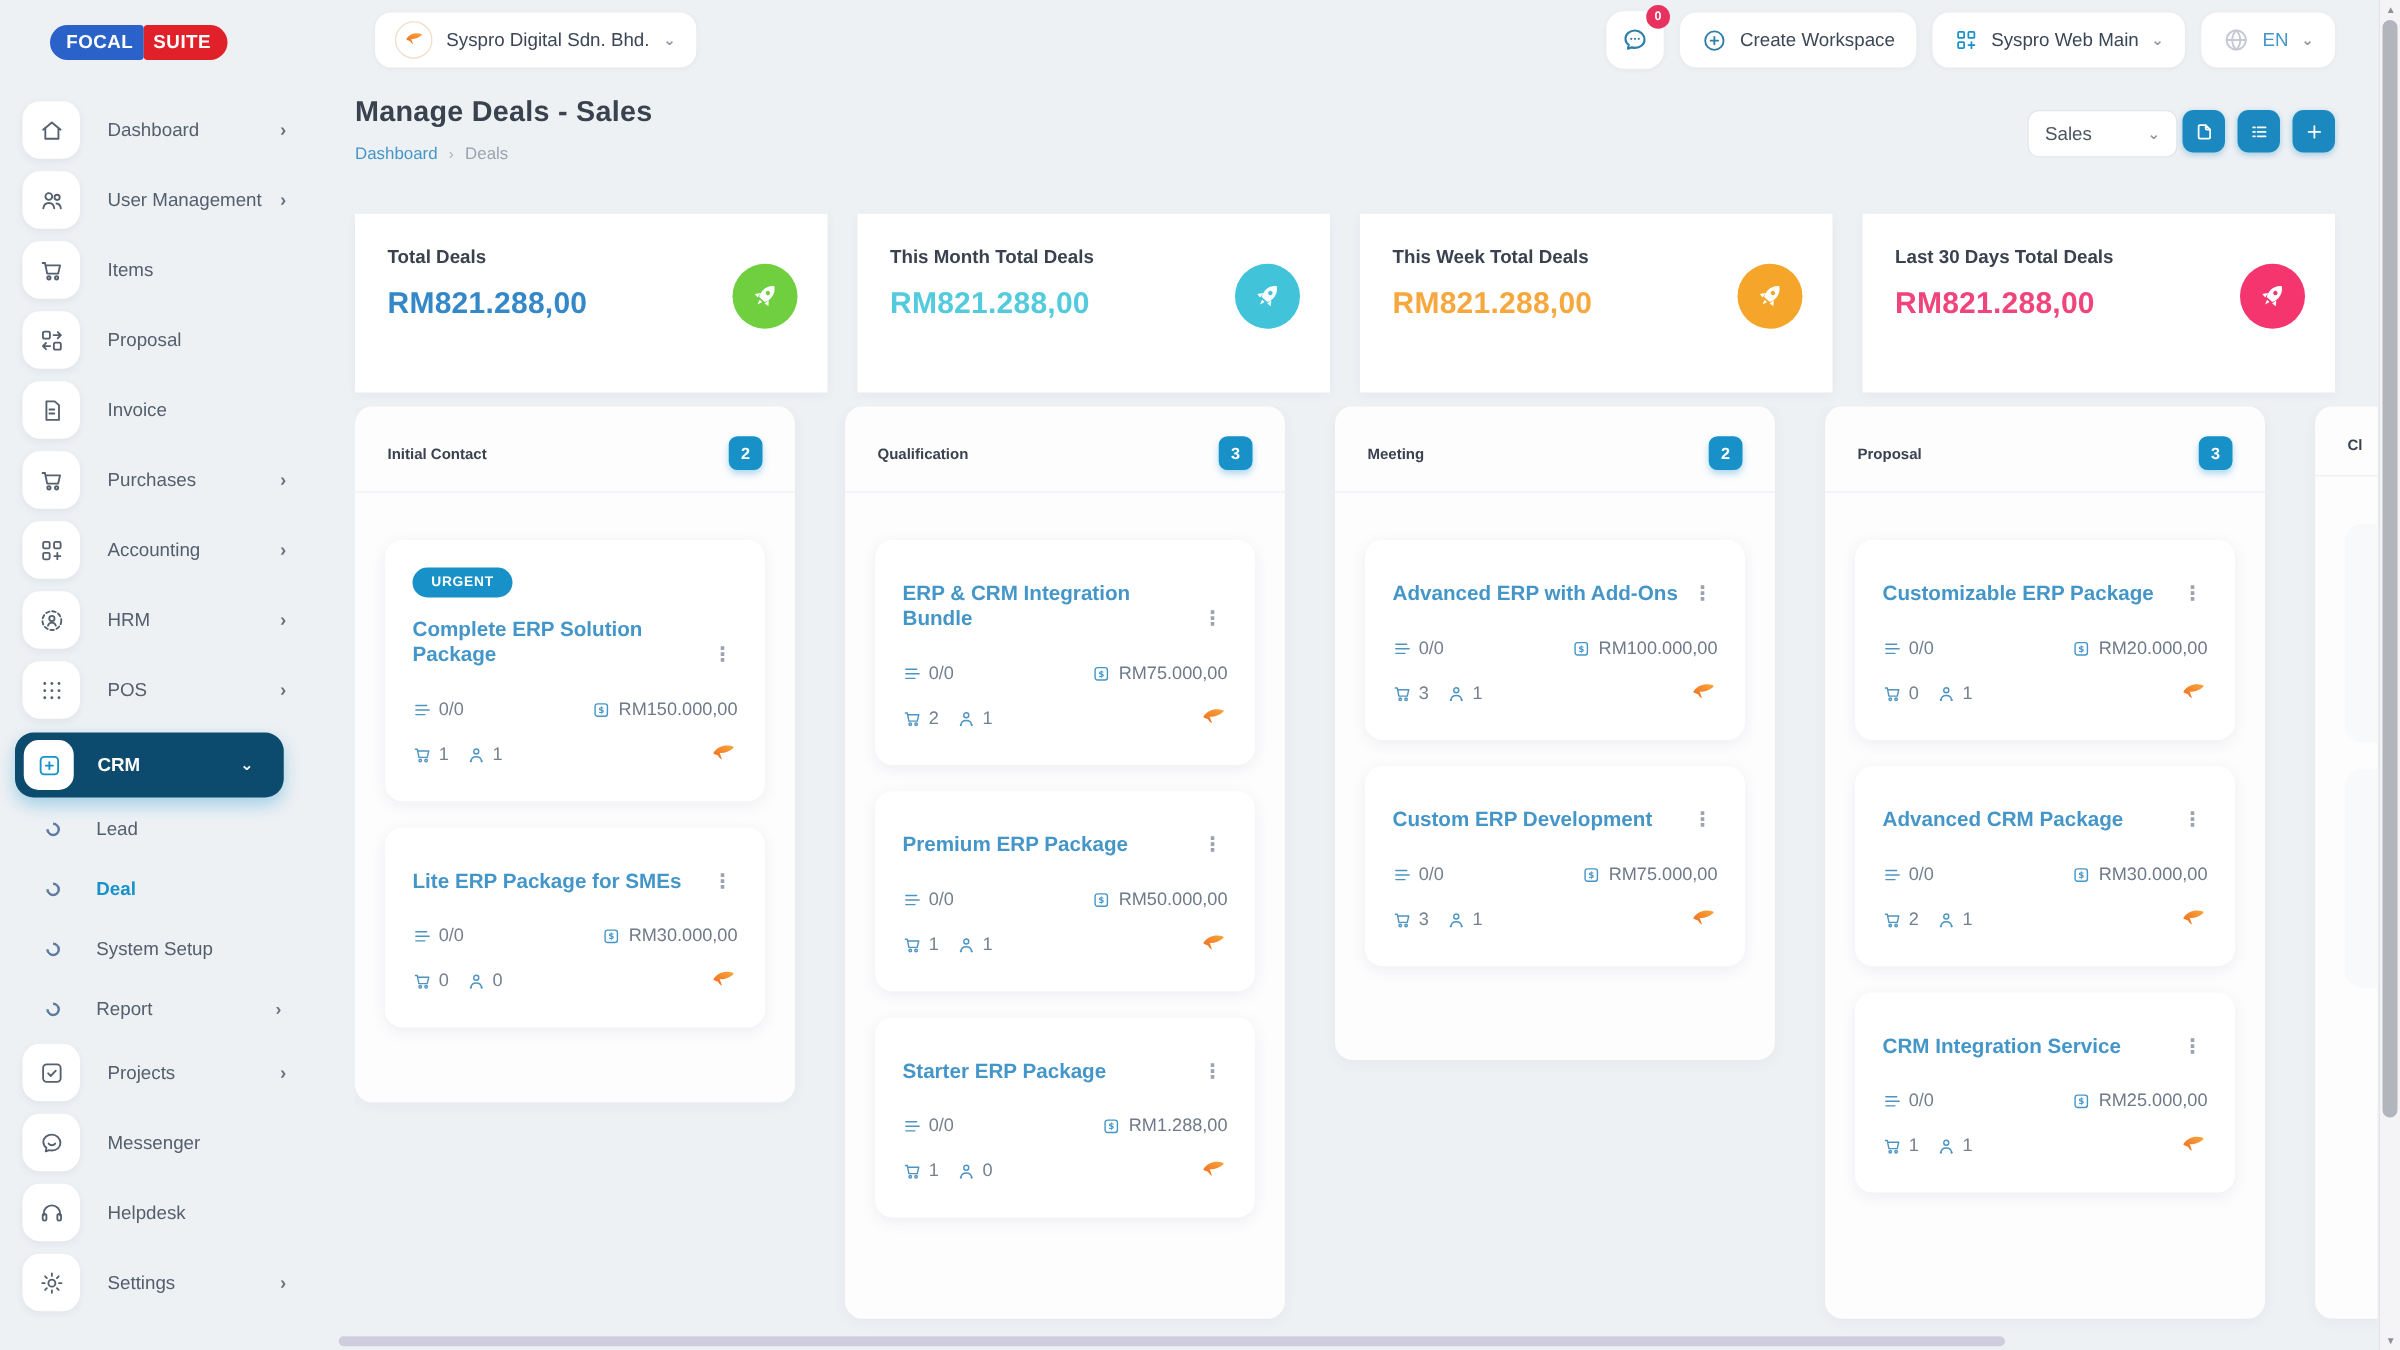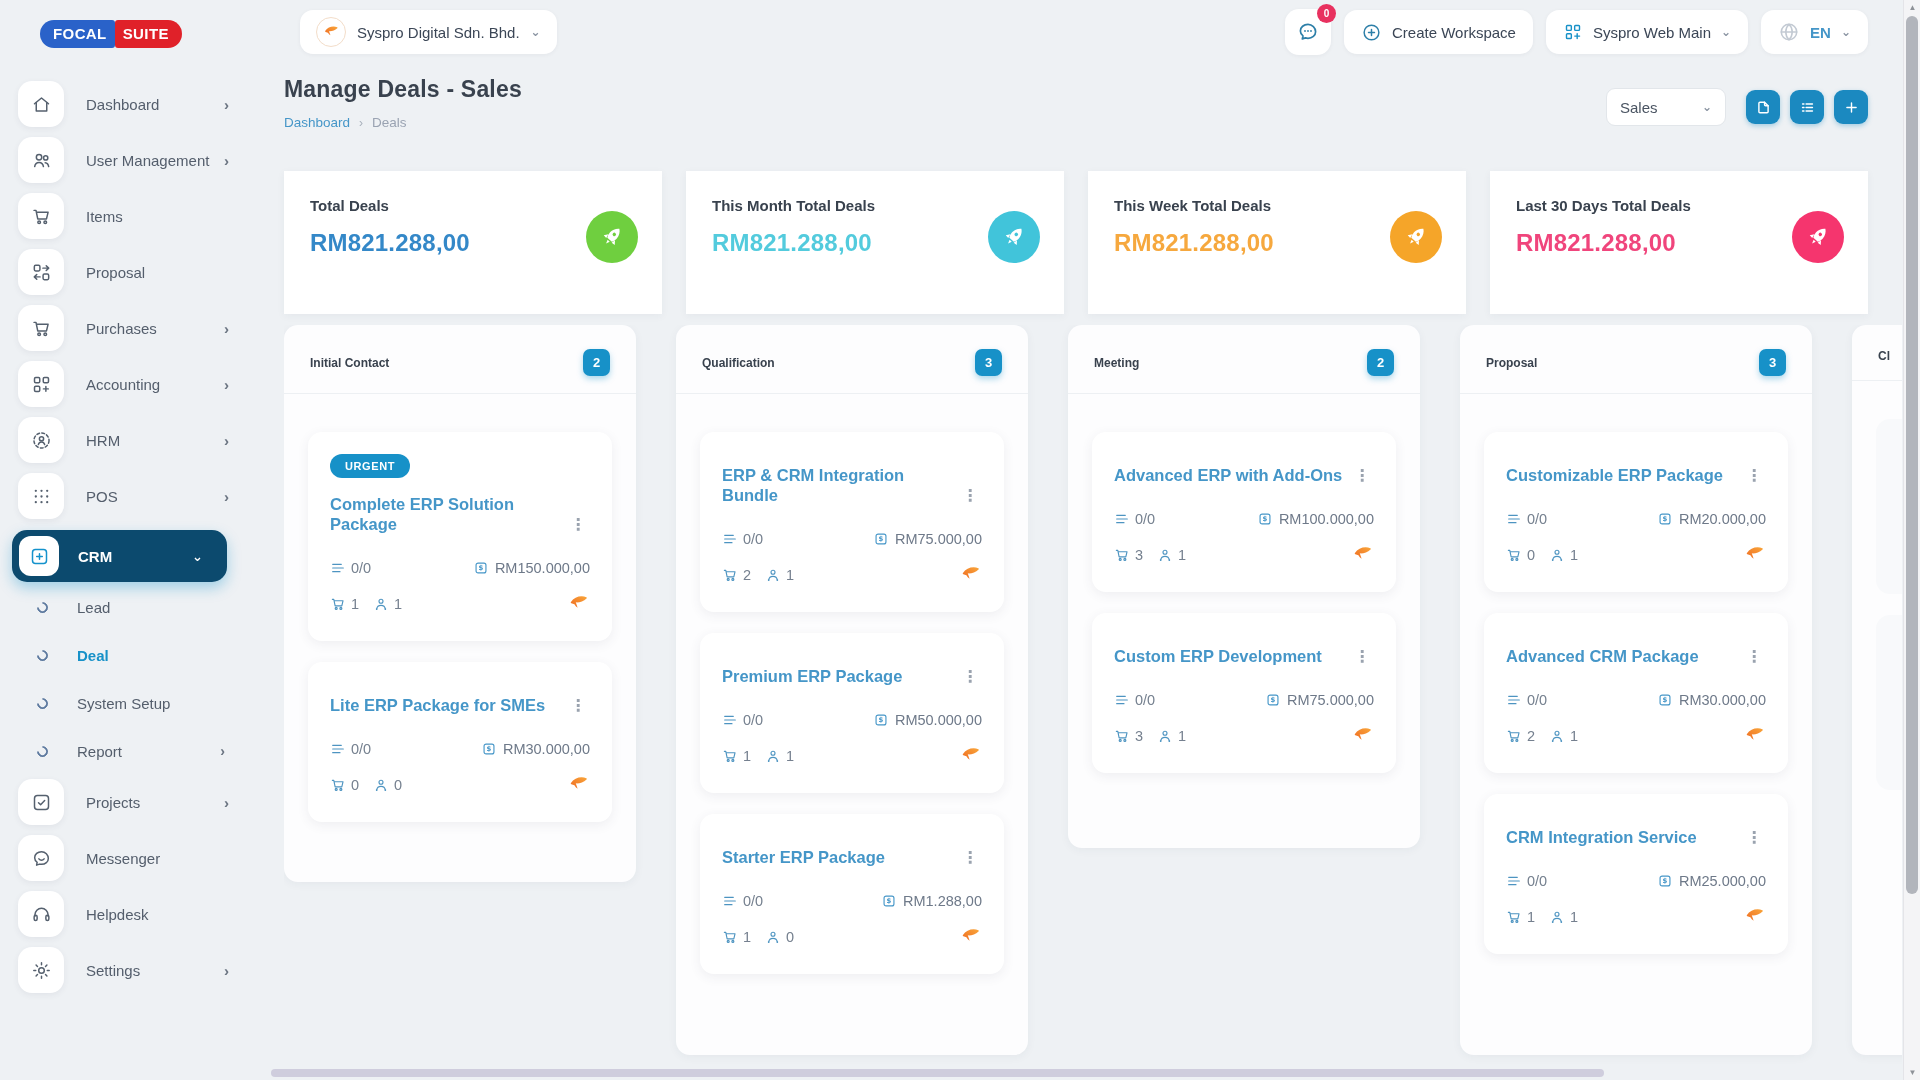--- a/index.html
+++ b/index.html
@@ -39,30 +39,30 @@
 .wname{font-size:15px;color:#3b4656;font-weight:500}
 .chev{color:#8a94a2;font-size:12px;font-weight:700}
 .tb-right{display:flex;align-items:center;gap:13px}
 .icon-btn{width:46px;height:46px;background:#fff;border-radius:14px;box-shadow:0 1px 4px rgba(30,40,60,.05);display:flex;align-items:center;justify-content:center;color:#2d7fa8;position:relative;cursor:pointer}
 .icon-btn svg{width:24px;height:24px}
 .nbadge{position:absolute;top:-5px;right:-5px;min-width:19px;height:19px;padding:0 5px;background:#e8315f;border-radius:10px;color:#fff;font-size:10px;font-weight:700;display:flex;align-items:center;justify-content:center}
 .pill-btn{display:inline-flex;align-items:center;gap:10px;background:#fff;border-radius:13px;height:44px;padding:0 17px;box-shadow:0 1px 4px rgba(30,40,60,.05);cursor:pointer;font-size:15px;color:#3b4656;font-weight:500}
 .pill-btn .bi{color:#2d7fa8}.pill-btn .bi svg{width:21px;height:21px}
 .pill-btn .gi{color:#1791c8}.pill-btn .gi svg{width:20px;height:20px}
 .pill-btn .globe{color:#c3cad3}.pill-btn .globe svg{width:22px;height:22px}
-.lang-code{color:#4596c8;font-weight:700}
+.lang-code{color:#4596c8;font-weight:400}
 
 
 .page-head{position:absolute;left:0;top:76px;width:1584px;display:flex;justify-content:space-between;align-items:flex-start}
 .pg-title{font-size:23px;font-weight:700;color:#39424e;letter-spacing:.2px}
 .crumbs{margin-top:12px;font-size:13.5px;display:flex;align-items:center;gap:9px}
 .crumb-home{color:#4596c8;cursor:pointer}
 .crumb-sep{color:#a8b0bc;font-size:12px}
 .crumb-cur{color:#9aa3b2}
-.ph-right{display:flex;align-items:center;gap:16px;margin-top:12px}
+.ph-right{display:flex;margin-top:12px}
 .select{width:120px;height:38px;background:#fff;border:1px solid #e2e6ea;border-radius:9px;display:flex;align-items:center;justify-content:space-between;padding:0 13px;font-size:15px;color:#4a5462;cursor:pointer}
 .sq-btn{width:34px;height:34px;background:#1b89c0;border-radius:9px;display:flex;align-items:center;justify-content:center;color:#fff;cursor:pointer;box-shadow:0 2px 5px rgba(27,137,192,.35)}
 .sq-btn svg{width:17px;height:17px;stroke-width:2}
 .btn-group{display:flex;gap:10px;margin-left:4px}
 
 
 .summary{position:absolute;left:0;top:171px;display:flex;gap:24px}
 .scard{width:378px;height:143px;background:#fff;border-radius:0;box-shadow:0 2px 8px rgba(40,50,70,.05);padding:26px 26px;position:relative}
 .sc-label{font-size:15px;font-weight:700;color:#39424e}
 .sc-value{font-size:24px;font-weight:700;margin-top:15px;letter-spacing:.2px}
@@ -154,20 +154,30 @@
     </div>
         <div class="side-item">
       <span class="icon-box">
             <svg class="ic" viewBox="0 0 24 24">
               <rect x="3.8" y="3.8" width="6.4" height="6.4" rx="1.5"></rect>
               <rect x="13.8" y="13.8" width="6.4" height="6.4" rx="1.5"></rect>
               <path d="M13.6 7h6.6m-2.8-2.8L20.2 7l-2.8 2.8M10.4 17H3.8m2.8 2.8L3.8 17l2.8-2.8"></path>
             </svg>
           </span>
       <span class="side-label">Proposal</span>
+
+    </div>
+        <div class="side-item">
+      <span class="icon-box">
+            <svg class="ic" viewBox="0 0 24 24">
+              <path d="M7 3.5h7.5L18.5 7v13.5H7z"></path>
+              <path d="M9.8 11h4.4m-4.4 3.6h4.4"></path>
+            </svg>
+          </span>
+      <span class="side-label">Invoice</span>
 
     </div>
         <div class="side-item">
       <span class="icon-box">
             <svg class="ic" viewBox="0 0 24 24">
               <path d="M3.5 5h2.2l2 9.8h10l1.8-7.6H6.2"></path>
               <circle cx="9.3" cy="18.6" r="1.5"></circle>
               <circle cx="16.3" cy="18.6" r="1.5"></circle>
             </svg>
           </span>

